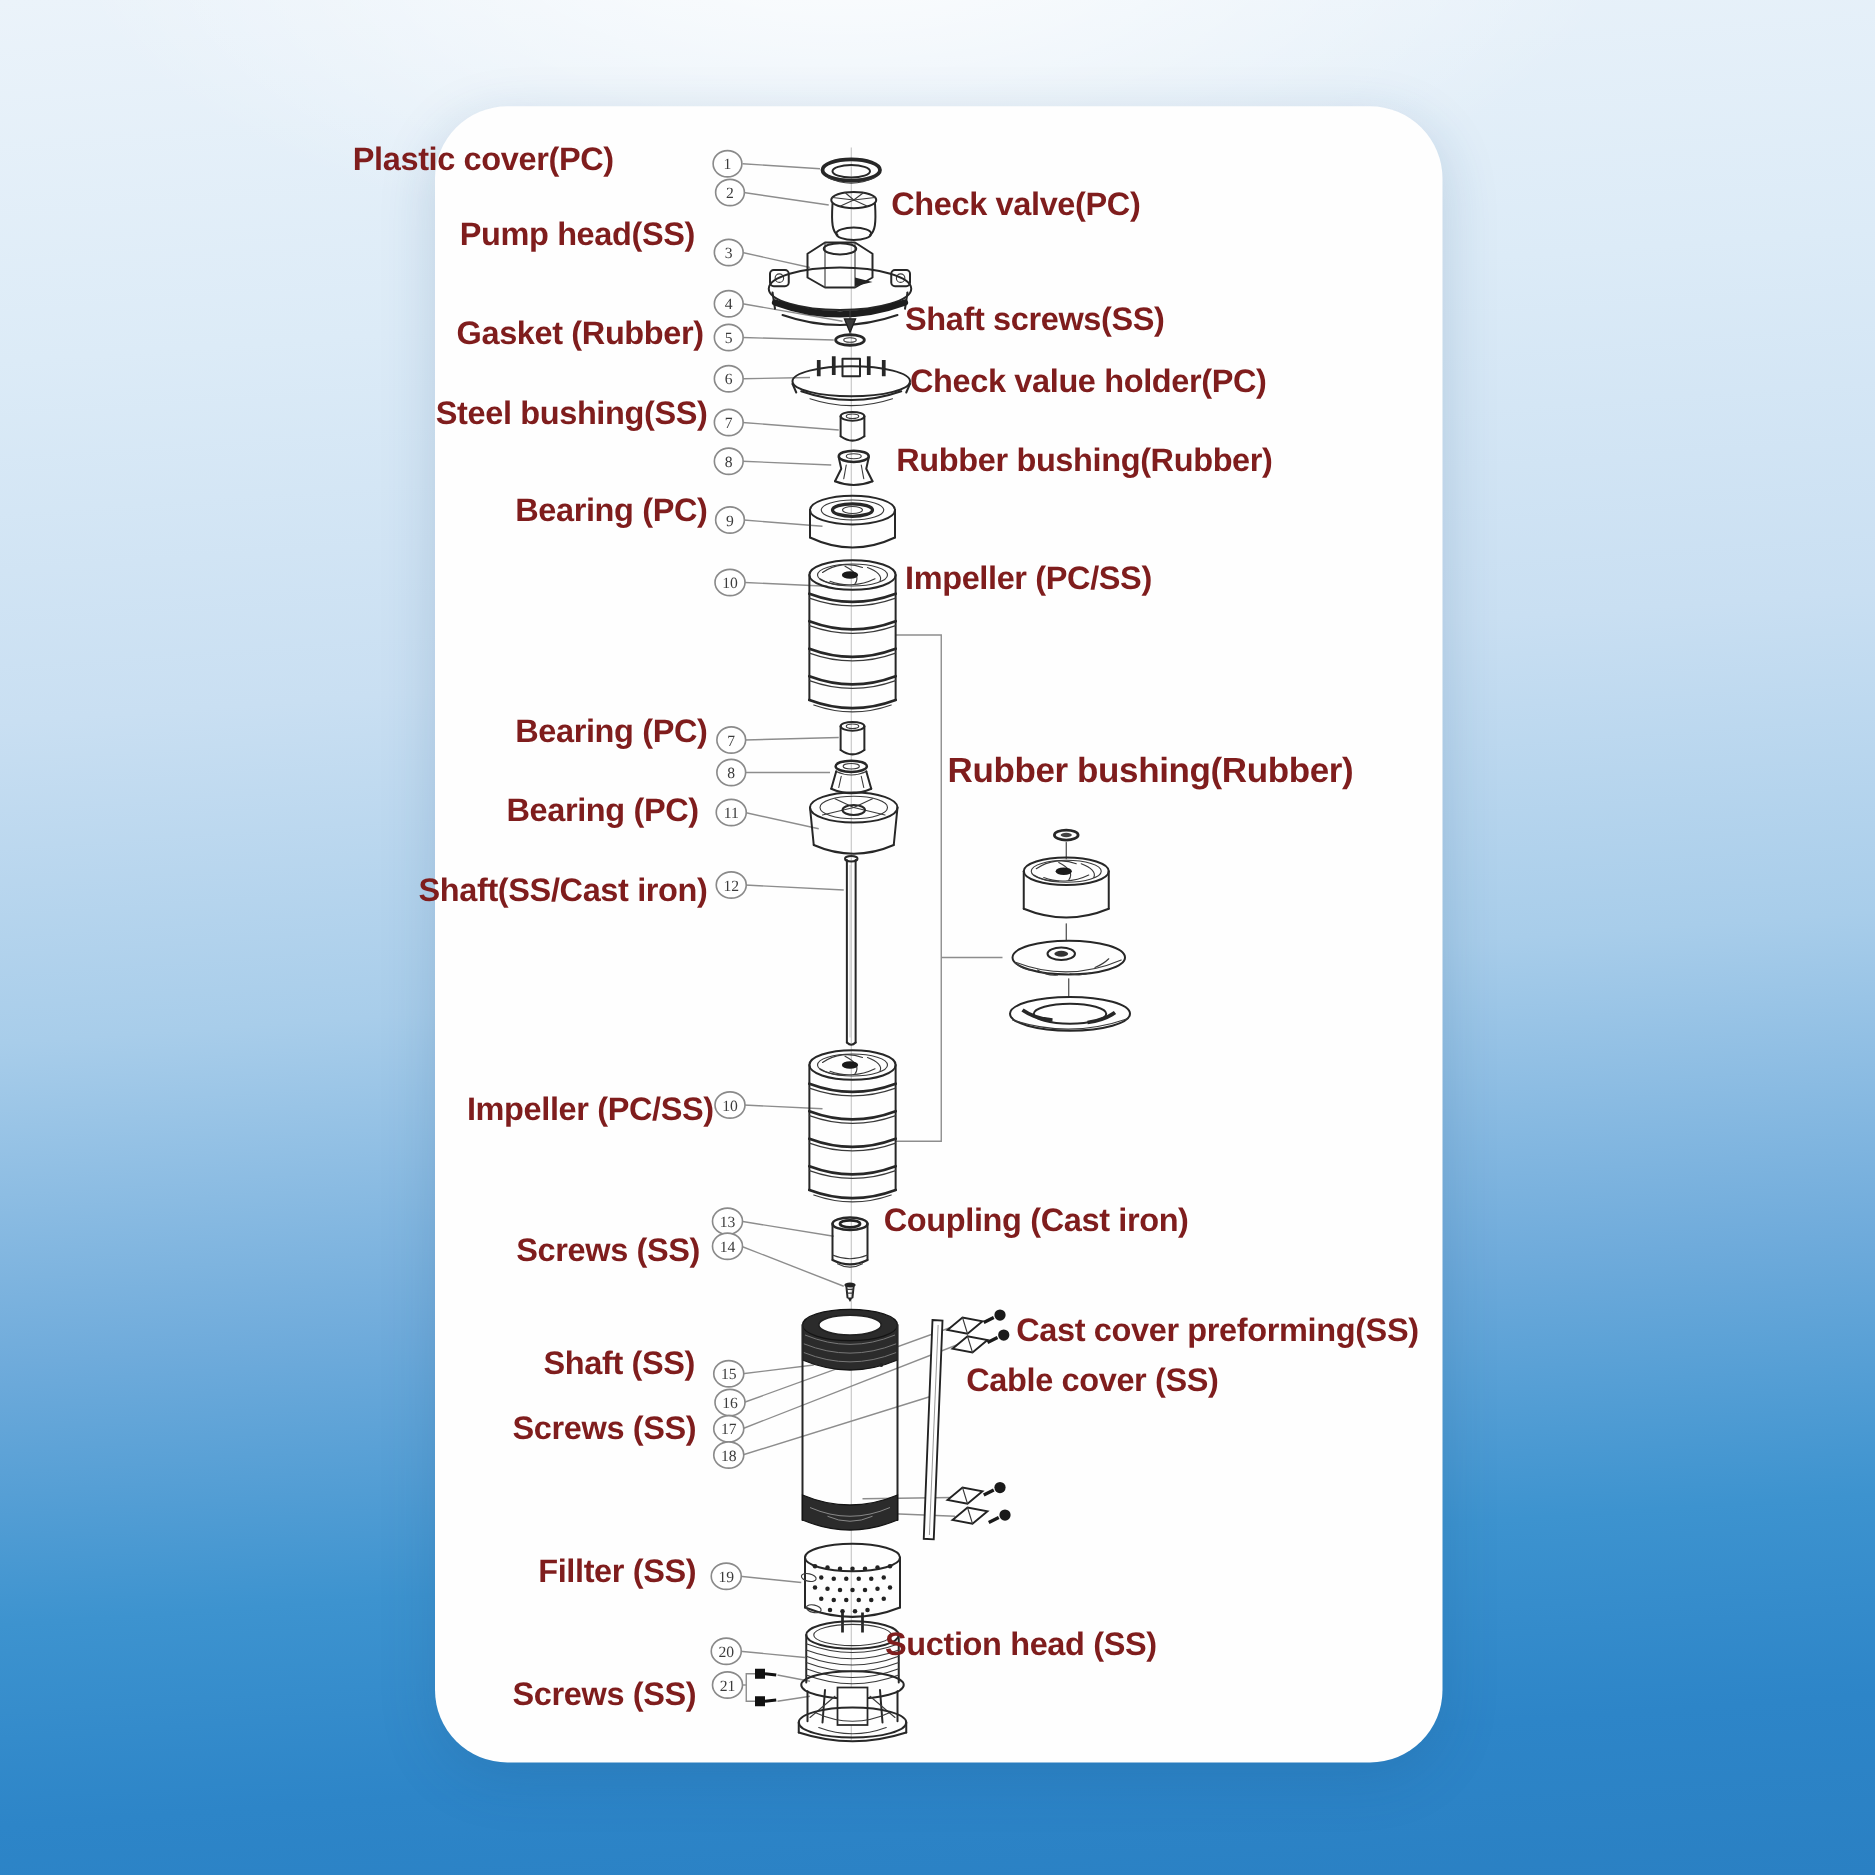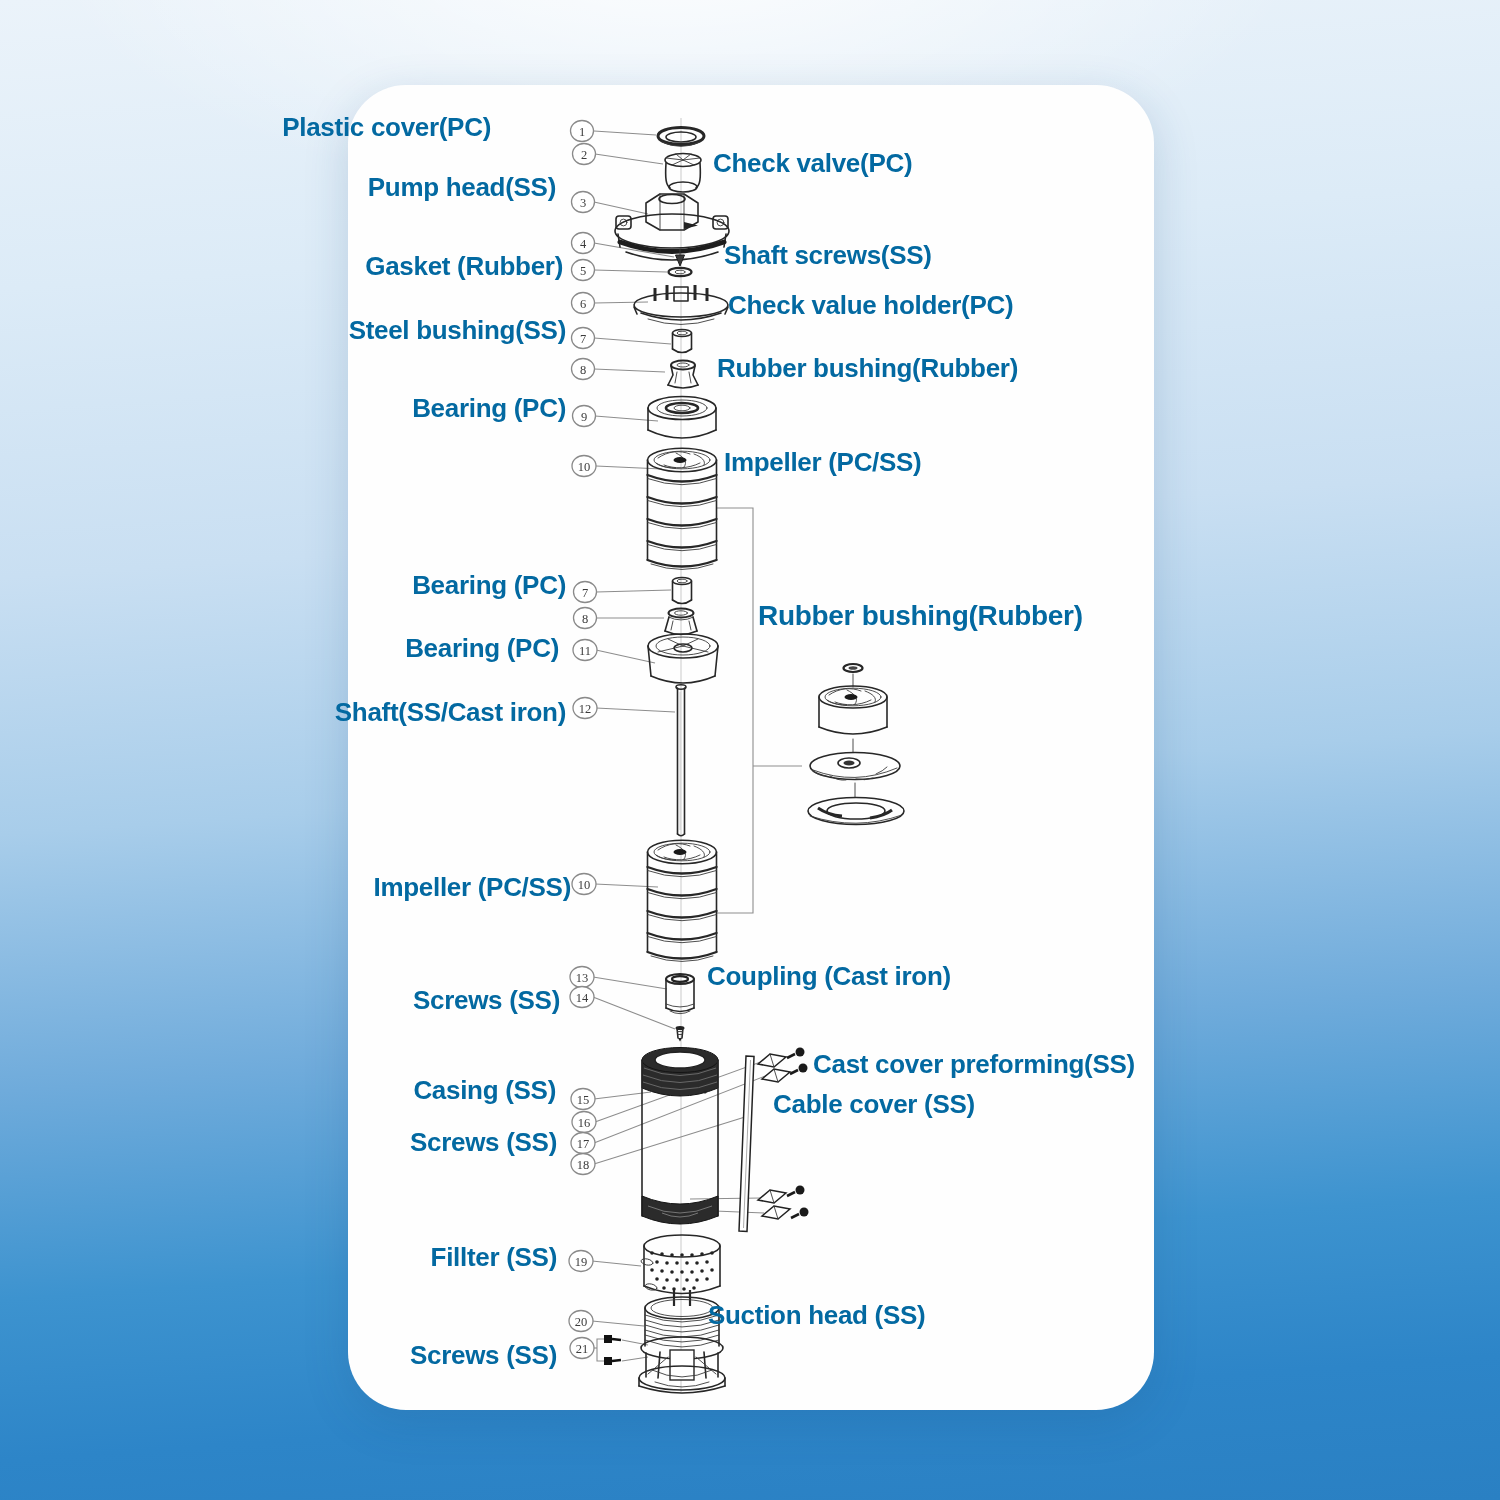--- a/index.html
+++ b/index.html
@@ -19,21 +19,21 @@
   .ln{fill:none;stroke:#272727;stroke-width:1.6;stroke-linecap:round;stroke-linejoin:round;}
   .ln2{fill:none;stroke:#272727;stroke-width:2.3;stroke-linecap:round;}
   .thin{fill:none;stroke:#3a3a3a;stroke-width:.9;stroke-linecap:round;}
   .leader{fill:none;stroke:#8d8d8d;stroke-width:1.1;}
   .axis{stroke:#b5b5b5;stroke-width:.7;}
   .darkfill{fill:#2b2b2b;stroke:#141414;stroke-width:1;}
   .mark{fill:#ffffff;stroke:#8a8a8a;stroke-width:1.3;}
   .mnum{font-family:"Liberation Serif", serif;font-size:12.5px;fill:#3c3c3c;text-anchor:middle;}
   .lbl{
     position:absolute;white-space:nowrap;transform:translateY(-52%);
-    font-weight:700;font-size:26px;color:#0369a1;letter-spacing:-.3px;
+    font-weight:700;font-size:26px;color:#7f1d1d;letter-spacing:-.3px;
   }
   .lbl.big{font-size:28px;}
 </style>
 </head>
 <body>
 
 <div class="panel"></div>
 
 <svg class="diagram" viewBox="0 0 1500 1500" aria-hidden="true">
   <defs>
@@ -509,19 +509,19 @@
 <div class="lbl" style="left:717px;top:369px;">Rubber bushing(Rubber)</div>
 <div class="lbl" style="right:934px;top:409px;">Bearing (PC)</div>
 <div class="lbl" style="left:724px;top:463px;">Impeller (PC/SS)</div>
 <div class="lbl" style="right:934px;top:586px;">Bearing (PC)</div>
 <div class="lbl big" style="left:758px;top:617px;">Rubber bushing(Rubber)</div>
 <div class="lbl" style="right:941px;top:649px;">Bearing (PC)</div>
 <div class="lbl" style="right:934px;top:713px;">Shaft(SS/Cast iron)</div>
 <div class="lbl" style="right:929px;top:888px;">Impeller (PC/SS)</div>
 <div class="lbl" style="left:707px;top:977px;">Coupling (Cast iron)</div>
 <div class="lbl" style="right:940px;top:1001px;">Screws (SS)</div>
-<div class="lbl" style="right:944px;top:1091px;">Casing (SS)</div>
+<div class="lbl" style="right:944px;top:1091px;">Shaft (SS)</div>
 <div class="lbl" style="left:813px;top:1065px;">Cast cover preforming(SS)</div>
 <div class="lbl" style="left:773px;top:1105px;">Cable cover (SS)</div>
 <div class="lbl" style="right:943px;top:1143px;">Screws (SS)</div>
 <div class="lbl" style="right:943px;top:1258px;">Fillter (SS)</div>
 <div class="lbl" style="left:708px;top:1316px;">Suction head (SS)</div>
 <div class="lbl" style="right:943px;top:1356px;">Screws (SS)</div>
 
 </body></html>

